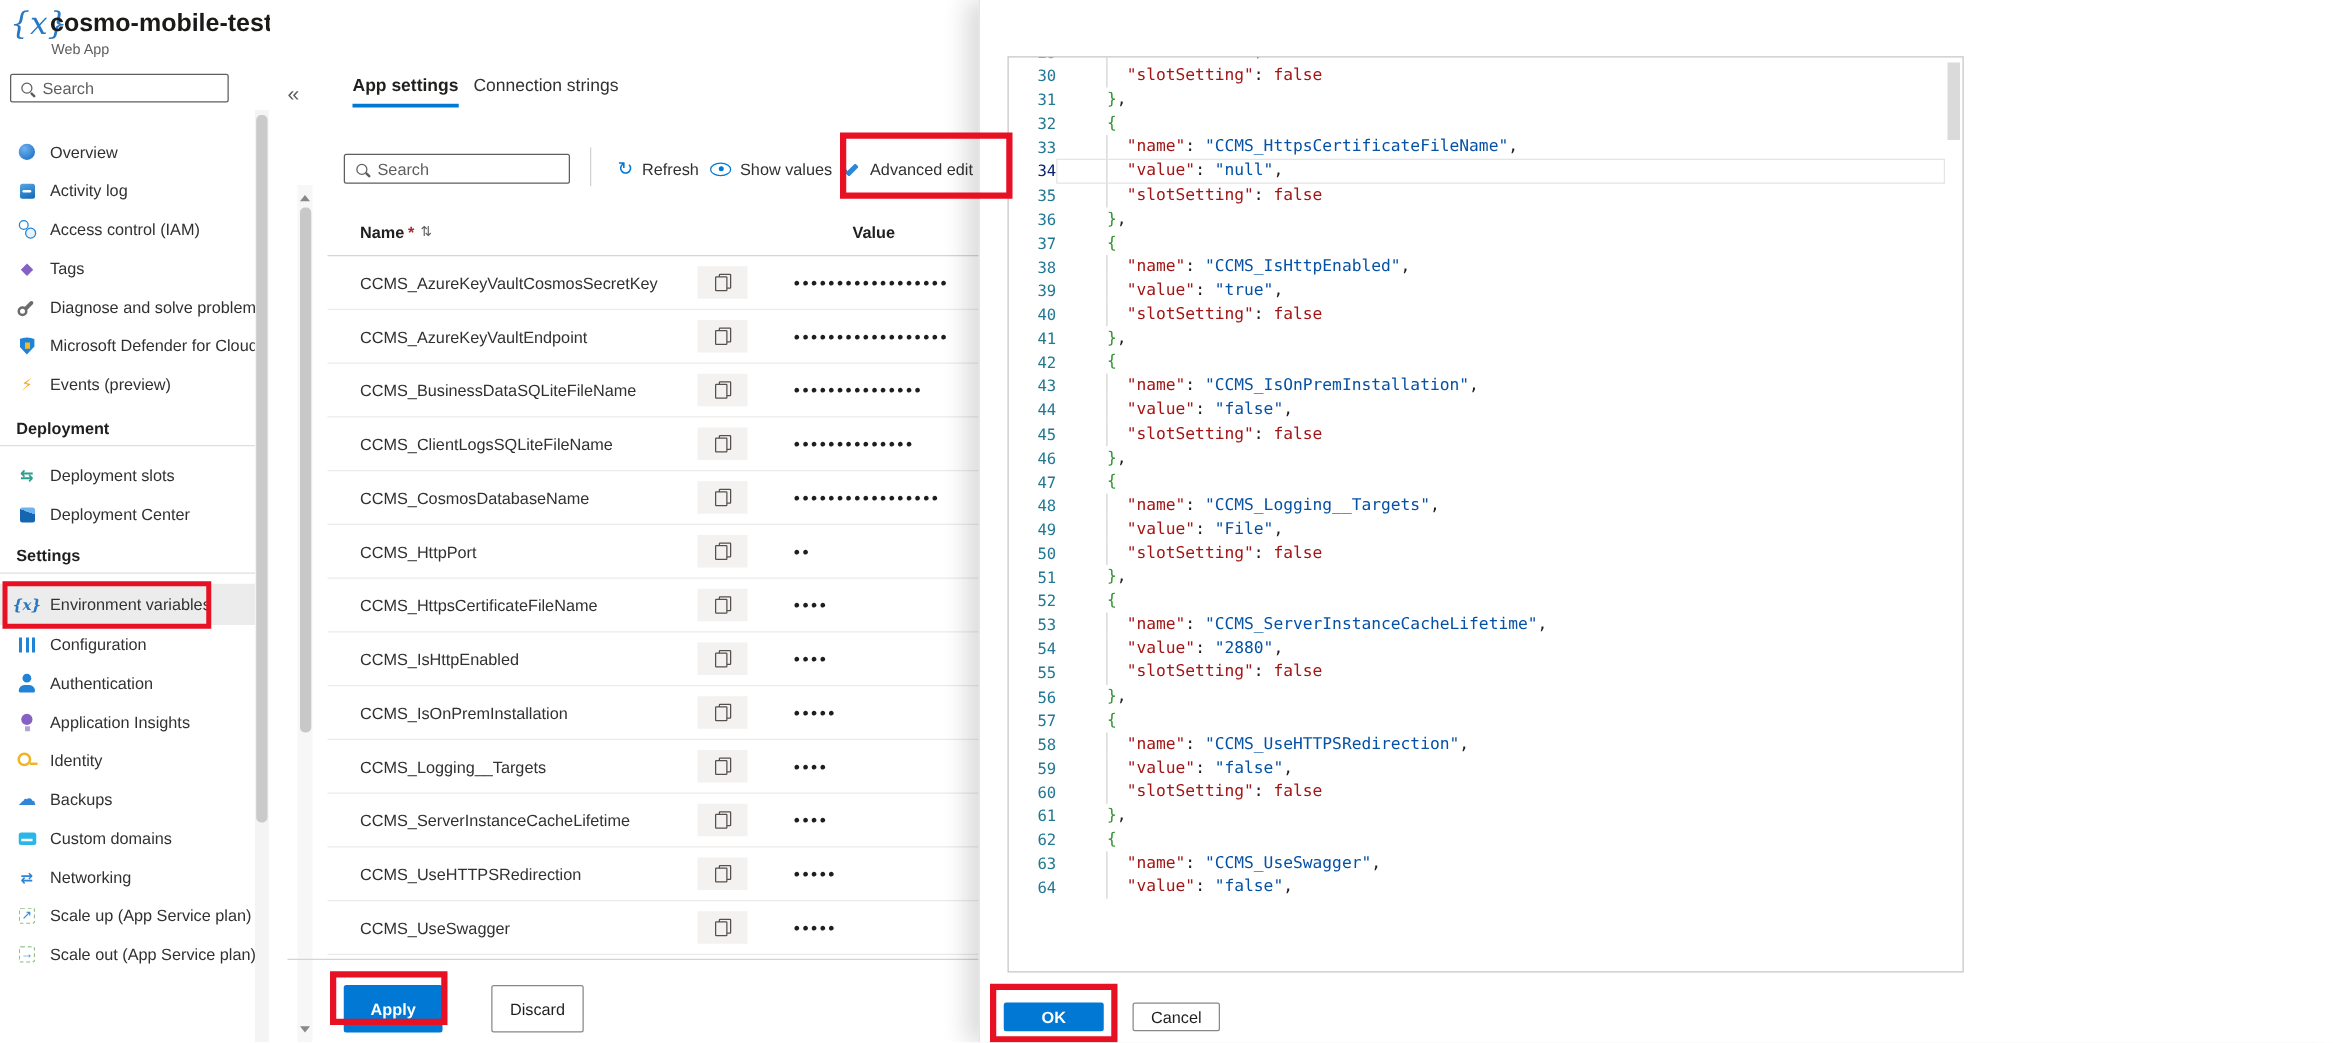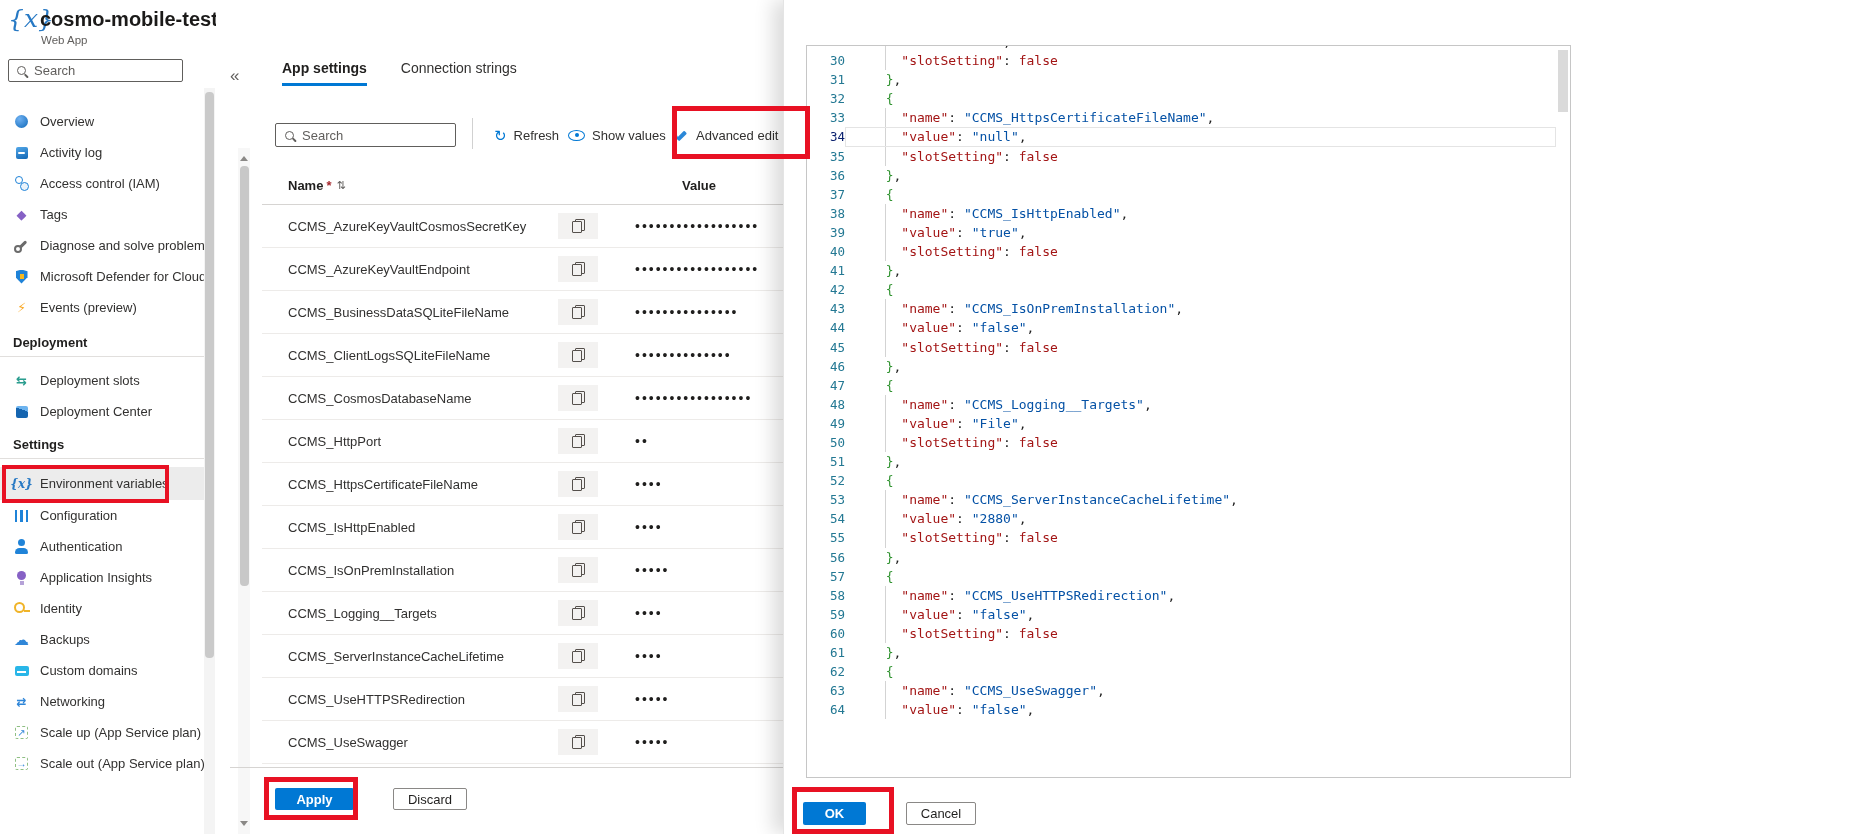--- a/index.html
+++ b/index.html
@@ -76,21 +76,21 @@
   .cpy::before{content:"";position:absolute;right:0;top:0;width:8px;height:10px;border:1.3px solid #55504c;border-radius:1px;}
   .cpy::after{content:"";position:absolute;left:0;bottom:0;width:8px;height:10px;border:1.3px solid #55504c;border-radius:1px;background:#f3f2f1;}
 
   
   .main{position:absolute;left:216px;top:0;width:567px;height:834px;background:#fff;}
   .collapse{position:absolute;left:14px;top:66px;font-size:17px;color:#605e5c;cursor:pointer;}
   .main-scroll{position:absolute;left:22px;top:148px;width:12px;height:686px;background:#f7f7f7;}
   .main-scroll .thumb{position:absolute;left:1.5px;top:18px;width:9px;height:420px;background:#c8c8c8;border-radius:4px;}
   .main-scroll .up{position:absolute;left:2px;top:4px;width:0;height:0;border:4px solid transparent;border-bottom:5px solid #8a8886;}
   .main-scroll .dn{position:absolute;left:2px;bottom:4px;width:0;height:0;border:4px solid transparent;border-top:5px solid #8a8886;}
-  .tabs{position:absolute;left:66px;top:60px;display:flex;gap:34px;}
+  .tabs{position:absolute;left:66px;top:60px;display:flex;gap:12px;}
   .tab{font-size:14px;color:#323130;padding-bottom:7px;cursor:pointer;border-bottom:3px solid transparent;}
   .tab.active{font-weight:700;color:#201f1e;border-bottom-color:#0078d4;}
   .tb-search{position:absolute;left:59px;top:123px;width:181px;height:24px;border:1px solid #605e5c;border-radius:2px;display:flex;align-items:center;gap:8px;padding-left:9px;box-sizing:border-box;}
   .tb-search .ph{font-size:13px;color:#605e5c;}
   .tb-div{position:absolute;left:256px;top:118px;width:1px;height:31px;background:#d1d1d1;}
   .tb-btn{position:absolute;top:122px;height:26px;display:flex;align-items:center;gap:7px;cursor:pointer;font-size:13px;color:#323130;white-space:nowrap;}
   .tb-refresh{left:278px;}
   .tb-show{left:352px;}
   .tb-adv{left:458px;}
 
@@ -100,41 +100,41 @@
   .thead .req{color:#a4262c;font-size:13px;font-weight:700;}
   .thead .sort{color:#605e5c;font-size:11px;margin-left:2px;}
   .thead .valhdr{position:absolute;left:466px;top:6px;font-size:13px;font-weight:700;color:#201f1e;}
   .thead-line{position:absolute;left:46px;right:0;top:204px;border-top:1px solid #d6d4d2;}
   .rows{position:absolute;left:0;top:205px;right:0;}
   .trow{height:43px;margin-left:46px;padding-left:26px;border-bottom:1px solid #edebe9;display:flex;align-items:center;box-sizing:border-box;}
   .trow .name{width:270px;font-size:13px;color:#323130;white-space:nowrap;}
   .copy-btn{width:40px;height:26px;background:#f3f2f1;display:flex;align-items:center;justify-content:center;cursor:pointer;flex:none;}
   .trow .val{margin-left:37px;font-size:14px;letter-spacing:2px;color:#1f1e1d;white-space:nowrap;}
   .foot-line{position:absolute;left:14px;right:0;top:767px;border-top:1px solid #d6d4d2;}
-  .btn{position:absolute;height:22px;border-radius:2px;font-size:13px;display:flex;align-items:center;justify-content:center;cursor:pointer;box-sizing:border-box;}
+  .btn{position:absolute;height:38px;border-radius:2px;font-size:13px;display:flex;align-items:center;justify-content:center;cursor:pointer;box-sizing:border-box;}
   .btn-apply{left:59px;top:788px;width:79px;background:#0078d4;color:#fff;font-weight:700;}
   .btn-discard{left:159px;top:788px;width:74px;background:#fff;border:1px solid #8a8886;color:#201f1e;margin-left:18px;}
 
   
   .overlay{position:absolute;left:783px;top:0;width:1088px;height:834px;background:#fff;box-shadow:-10px 0 18px rgba(0,0,0,.14);border-left:1px solid #e4e4e4;z-index:10;}
   .editor{position:absolute;left:22px;top:45px;width:765px;height:733px;border:1px solid #c6c6c6;overflow:hidden;font-family:"DejaVu Sans Mono","Liberation Mono",monospace;font-size:13px;background:#fff;box-sizing:border-box;}
   .elines{position:absolute;left:0;top:-14px;right:14px;}
   .cline{display:flex;height:19.1px;line-height:19.1px;white-space:pre;}
   .lnum{width:38px;text-align:right;color:#237893;flex:none;font-size:12.5px;}
   .cline.active .lnum{color:#0b216f;}
   .lcode{padding-left:25px;position:relative;flex:1;}
   .cline.active .lcode::after{content:"";position:absolute;inset:0;border:1px solid #e4e4e4;pointer-events:none;}
   .guide{position:absolute;left:40px;top:0;bottom:0;border-left:1px solid #d3d3d3;}
   .tk-k{color:#a31515;}
   .tk-v{color:#0451a5;}
   .tk-p{color:#1e1e1e;}
   .tk-f{color:#a31515;}
   .tk-b{color:#319331;}
   .ed-scroll{position:absolute;right:2px;top:4px;width:10px;height:62px;background:#dadada;}
-  .btn-ok{left:19px;top:802px;width:63px;height:23px;background:#0078d4;color:#fff;font-weight:700;}
+  .btn-ok{left:19px;top:802px;width:80px;height:23px;background:#0078d4;color:#fff;font-weight:700;}
   .btn-cancel{left:122px;top:802px;width:70px;height:23px;background:#fff;border:1px solid #8a8886;color:#201f1e;}
 
   
   .redbox{position:absolute;border:5px solid #e81123;box-sizing:border-box;z-index:60;pointer-events:none;}
   .redbox.sidebar-red{left:2px;top:519px;width:167px;height:38px;border-width:4px;}
   .redbox.adv-red{left:672px;top:106px;width:138px;height:53px;}
   .redbox.apply-red{left:264px;top:777px;width:94px;height:43px;}
   .redbox.ok-red{left:792px;top:787px;width:102px;height:47px;}
 </style>
 </head>

